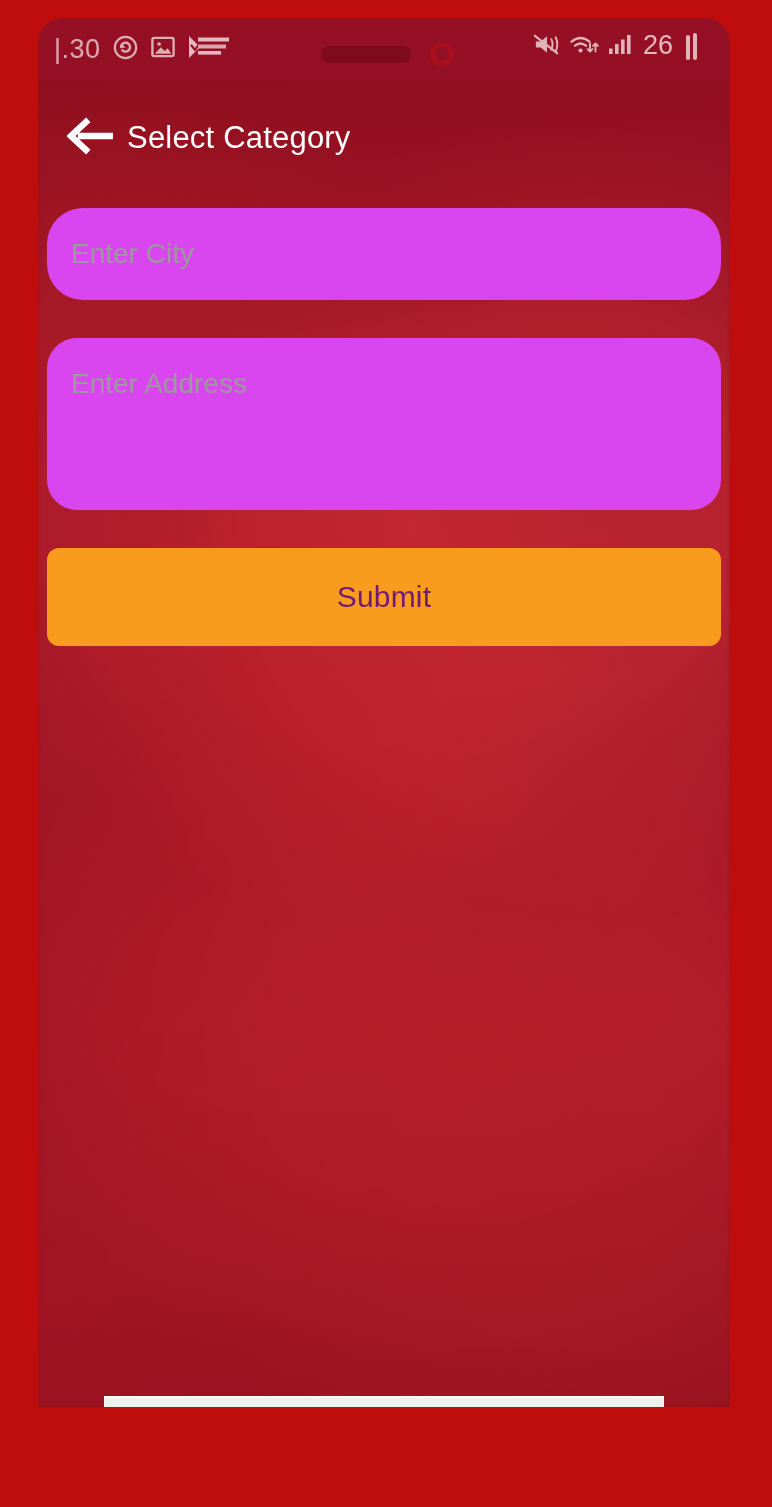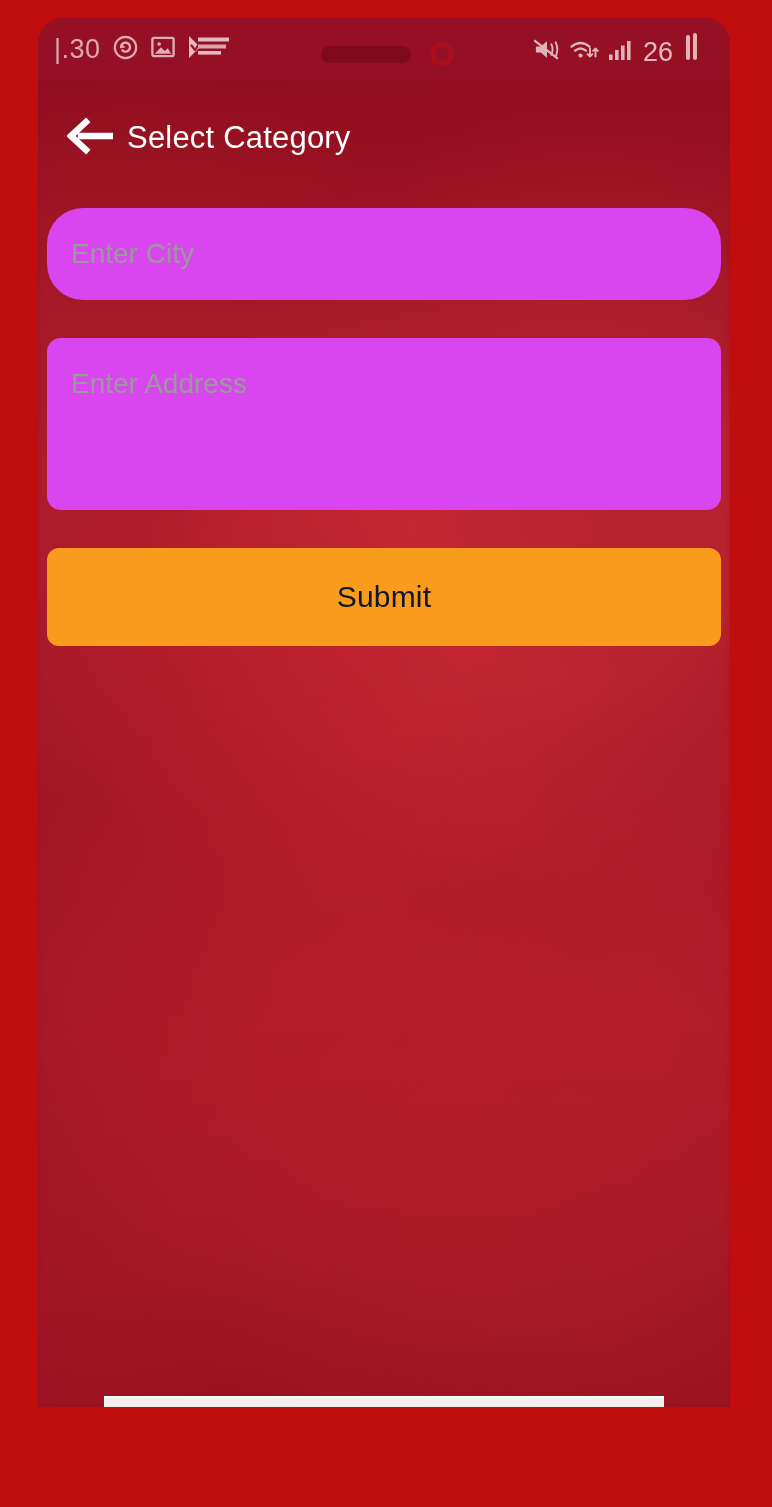--- a/index.html
+++ b/index.html
@@ -39,21 +39,21 @@
   }
 
   
   .statusbar{
     position:absolute;left:0;top:0;width:692px;height:62px;
     background:#951024;
     display:flex;align-items:center;
     z-index:6;
   }
   .sb-left{display:flex;align-items:center;gap:11px;padding-left:16px;}
-  .sb-right{display:flex;align-items:flex-end;gap:9px;margin-left:auto;padding-right:28px;}
+  .sb-right{display:flex;align-items:flex-start;gap:9px;margin-left:auto;padding-right:28px;}
   .sb-clock{
     color:#e8c4c8;font-size:27px;letter-spacing:.5px;line-height:1;
     opacity:.85;white-space:nowrap;
     font-family:"Liberation Sans", sans-serif;
   }
   .sb-ico{display:block;opacity:.88;}
   .sb-num{color:#eccbcf;font-size:27px;line-height:1;opacity:.9;}
 
   
   .notch-pill{
@@ -82,27 +82,27 @@
   .field{
     width:100%;box-sizing:border-box;display:block;
     background:#d946ef;border:0;outline:0;border-radius:36px;
     padding:0 24px;
     font-family:"Liberation Sans", sans-serif;
     font-size:28px;color:#3a3a3a;
   }
   .field::placeholder{color:#9a9a9a;opacity:1;}
   .field-city{height:92px;line-height:92px;margin-bottom:38px;}
   .field-address{
-    height:172px;border-radius:14px;padding:28px 24px;resize:none;
+    height:172px;border-radius:30px;padding:28px 24px;resize:none;
     line-height:1.25;
   }
   .submit-btn{
     display:block;width:100%;box-sizing:border-box;
     margin-top:38px;height:98px;border:0;border-radius:12px;
-    background:#f99b1c;color:#0f172a;
+    background:#f99b1c;color:#701a75;
     font-family:"Liberation Sans", sans-serif;
     font-size:30px;letter-spacing:.2px;cursor:pointer;
   }
 
   
   .bottom-sliver{
     position:absolute;left:66px;bottom:0;width:560px;height:9px;
     background:#f2f0ef;border-top:2px solid #ffffff;z-index:5;
   }
 </style>

